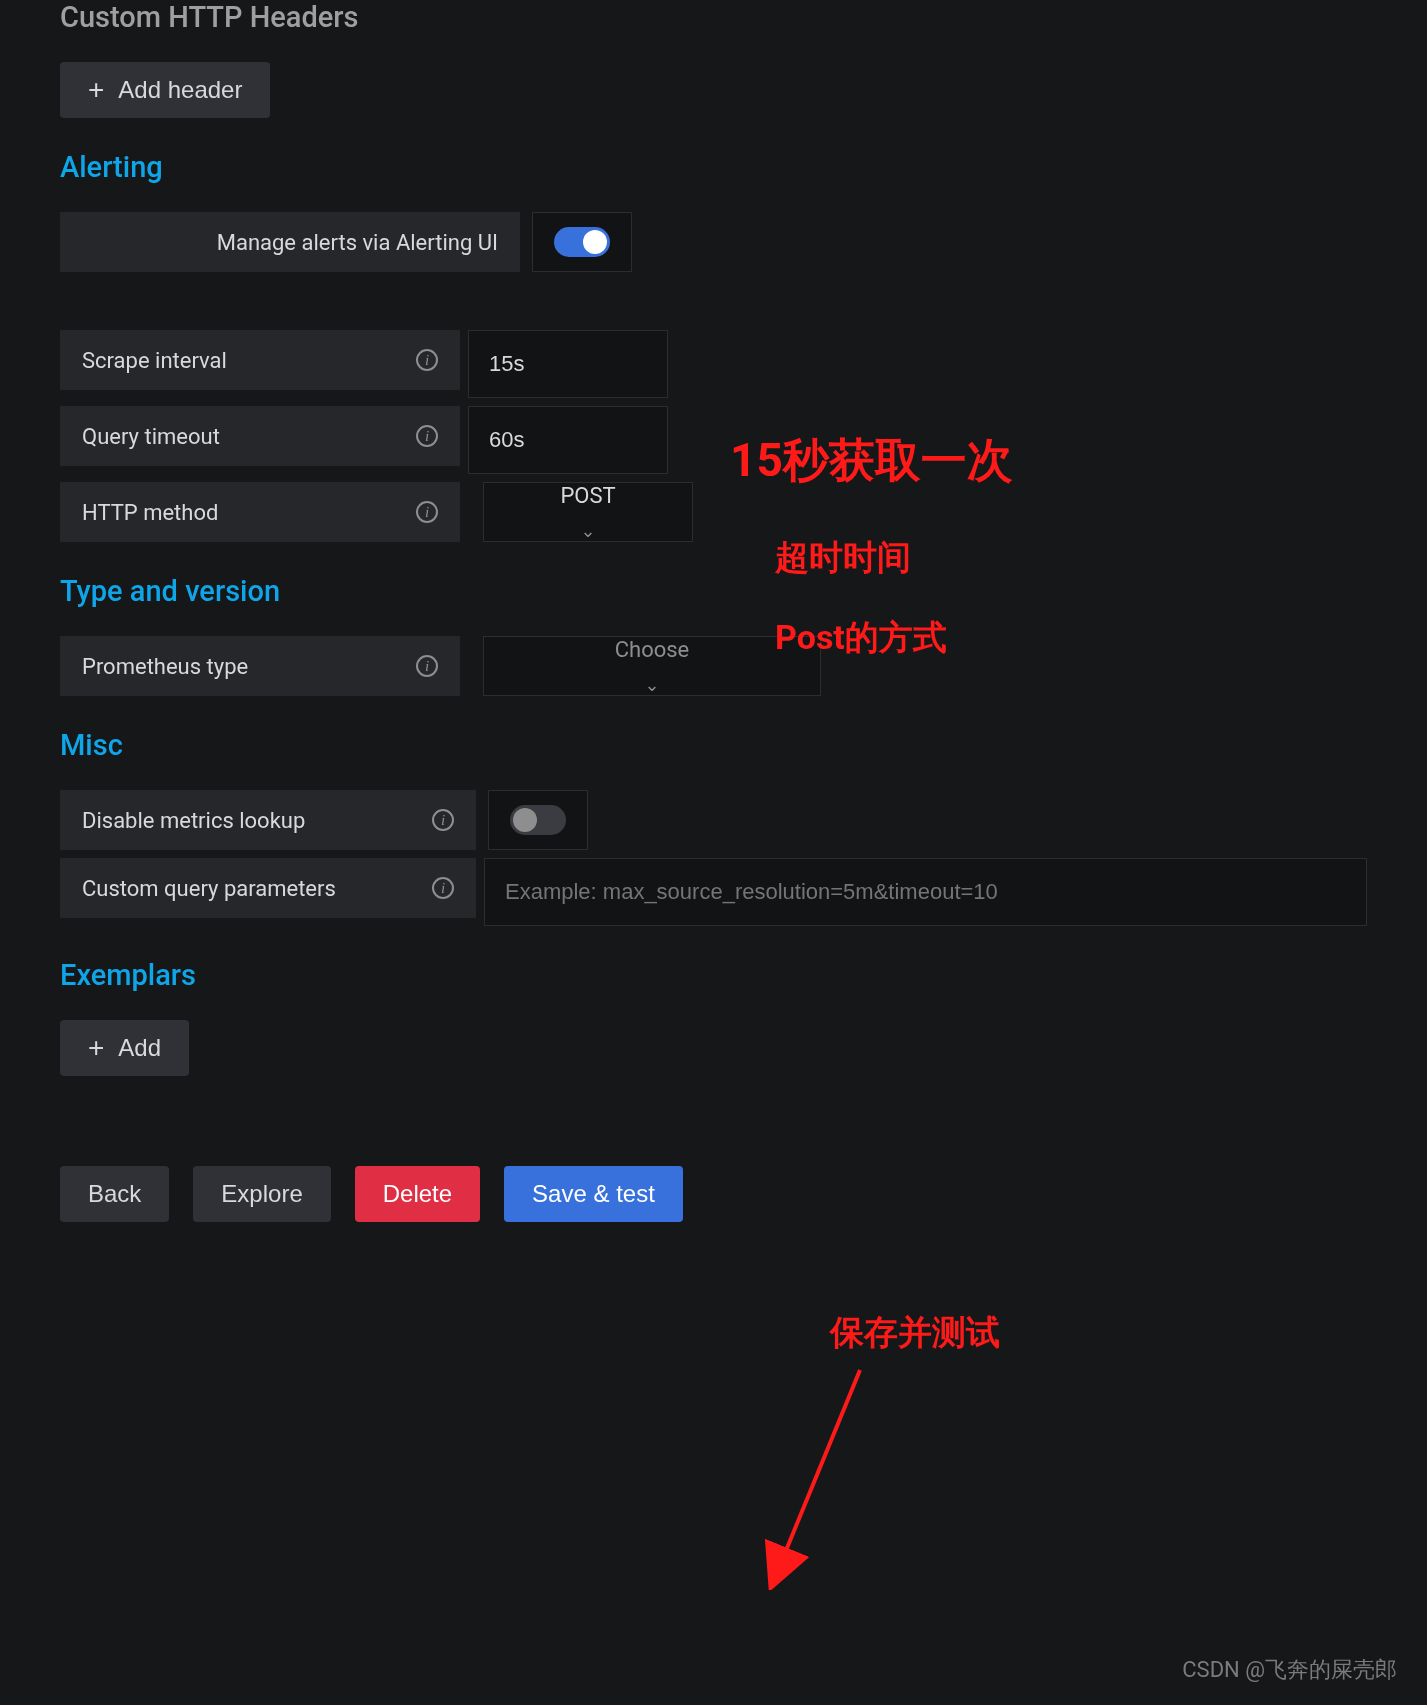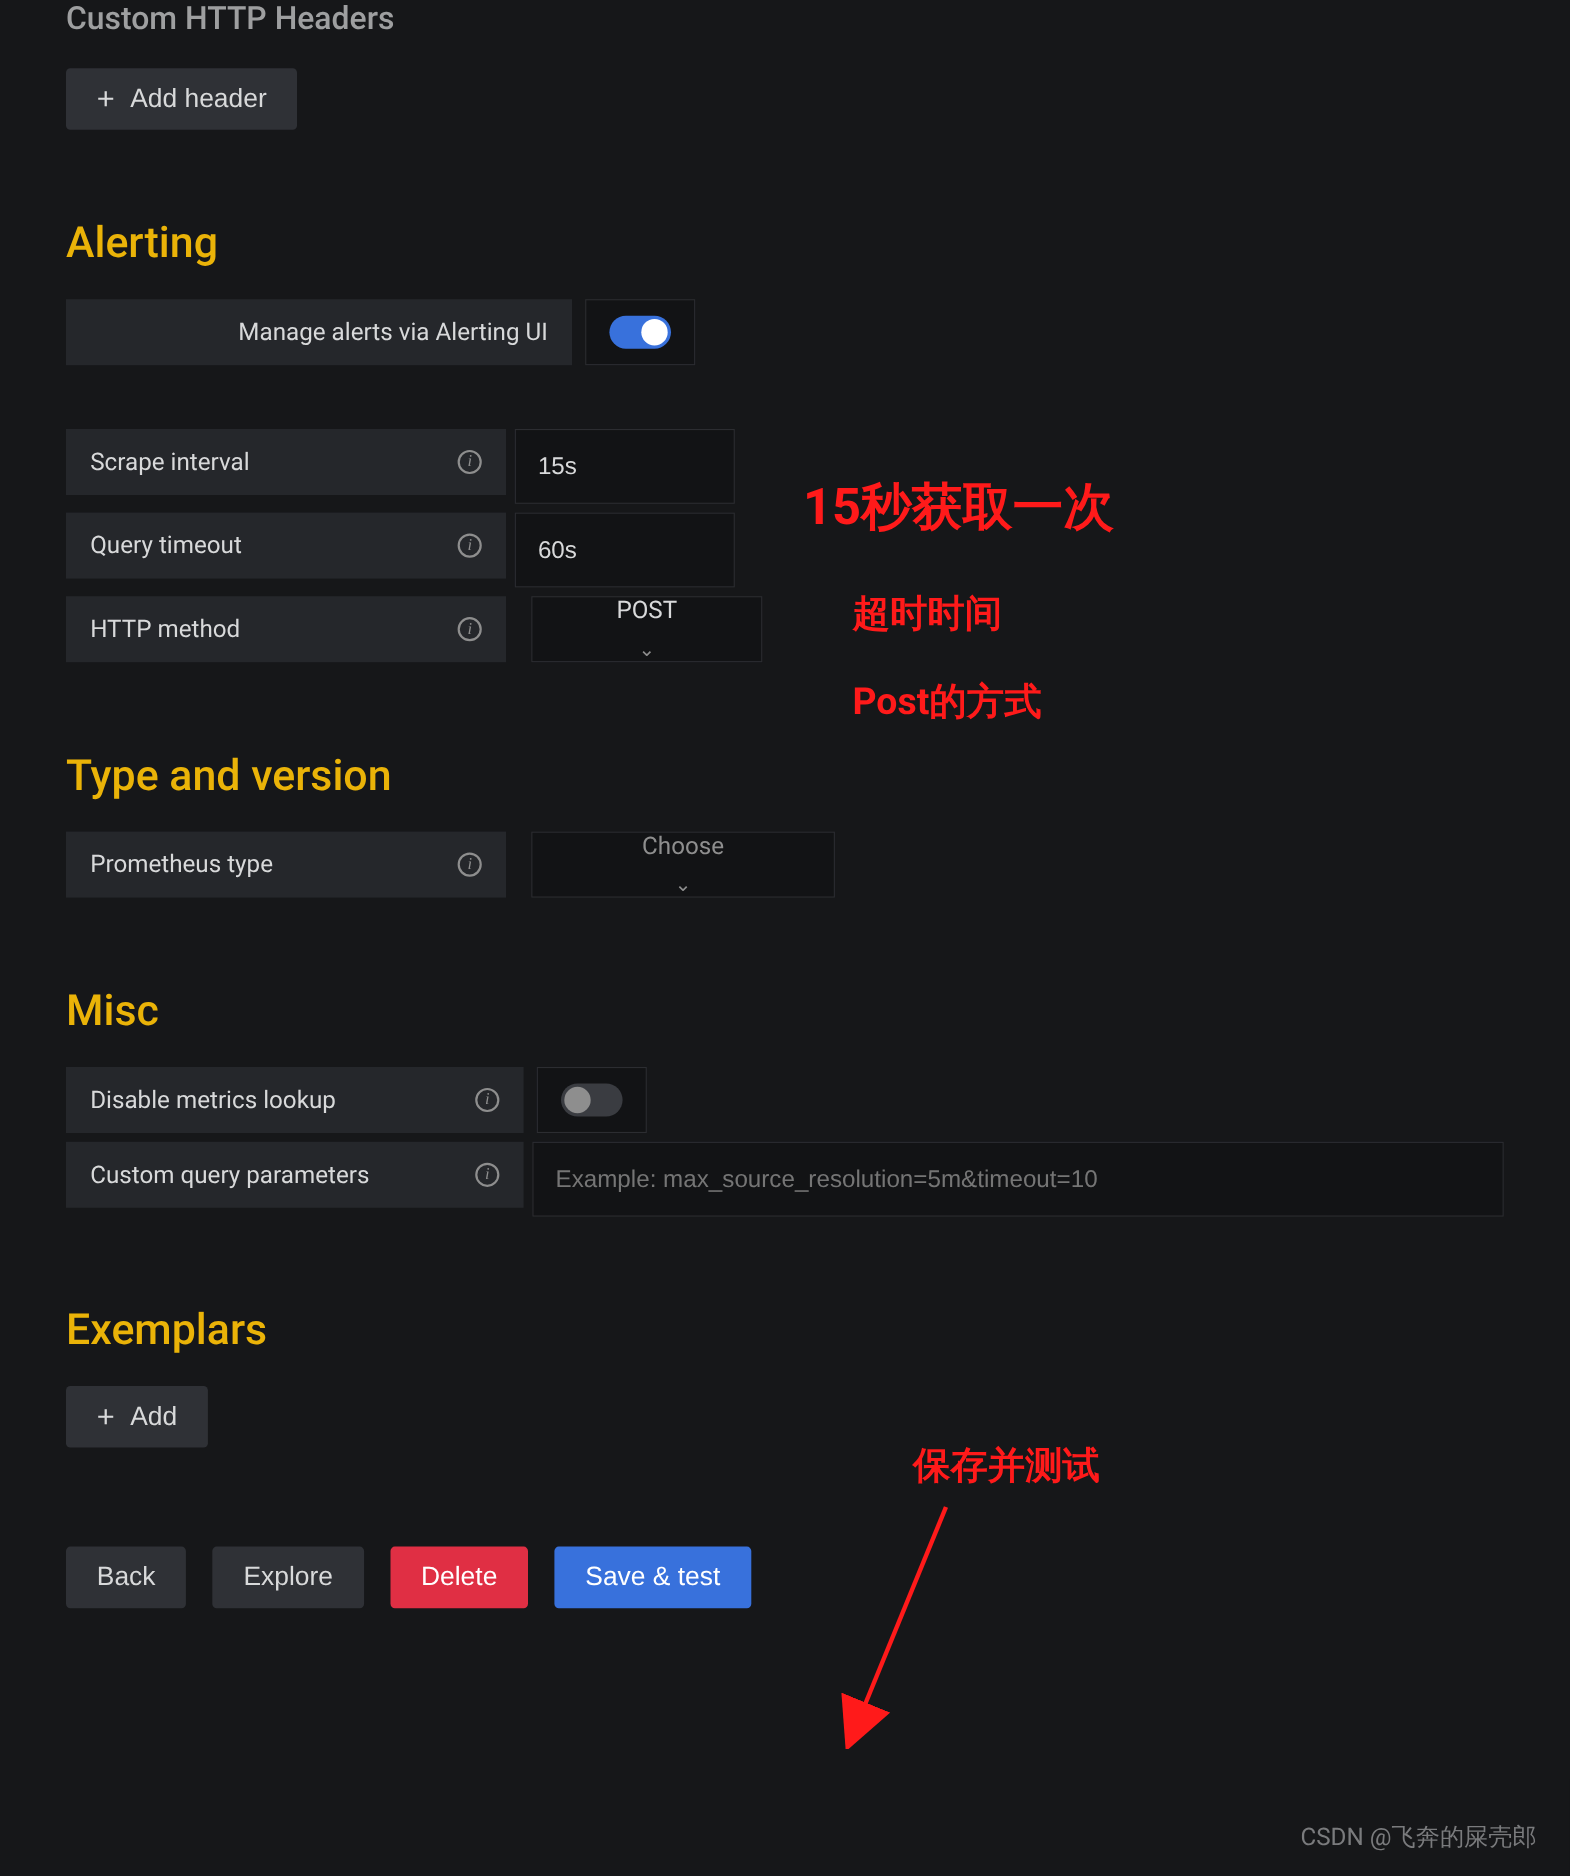--- a/index.html
+++ b/index.html
@@ -7,24 +7,24 @@
     background: #161719;
     color: #d8d9da;
     font-family: -apple-system, BlinkMacSystemFont, "Segoe UI", Roboto, Helvetica, Arial, sans-serif;
     width: 1427px;
     height: 1705px;
     position: relative;
     overflow: hidden;
   }
   .main { padding: 0 60px; }
   .section-title {
-    font-size: 39px;
+    font-size: 29px;
     font-weight: 500;
-    color: #eab308;
-    margin-top: 80px;
+    color: #0ea5e9;
+    margin-top: 32px;
     margin-bottom: 28px;
   }
   .top-title {
     font-size: 29px;
     font-weight: 500;
     color: #d8d9da;
     margin-top: 0;
     padding-top: 0;
     margin-bottom: 28px;
     opacity: 0.7;
@@ -100,21 +100,21 @@
     align-items: center;
     justify-content: space-between;
     padding: 0 20px;
     font-size: 22px;
     color: #d8d9da;
     margin-left: 23px;
     cursor: pointer;
     flex-direction: column;
   }
   .select-box.w210 { width: 210px; }
-  .select-box.w340 { width: 276px; }
+  .select-box.w340 { width: 338px; }
   .select-box .placeholder { color: #8e8e8e; }
   .chev { color: #8e8e8e; font-size: 18px; }
   .toggle-wrap {
     background: #121315;
     border: 1px solid #2c2d31;
     height: 60px;
     width: 100px;
     display: flex;
     align-items: center;
     justify-content: center;

